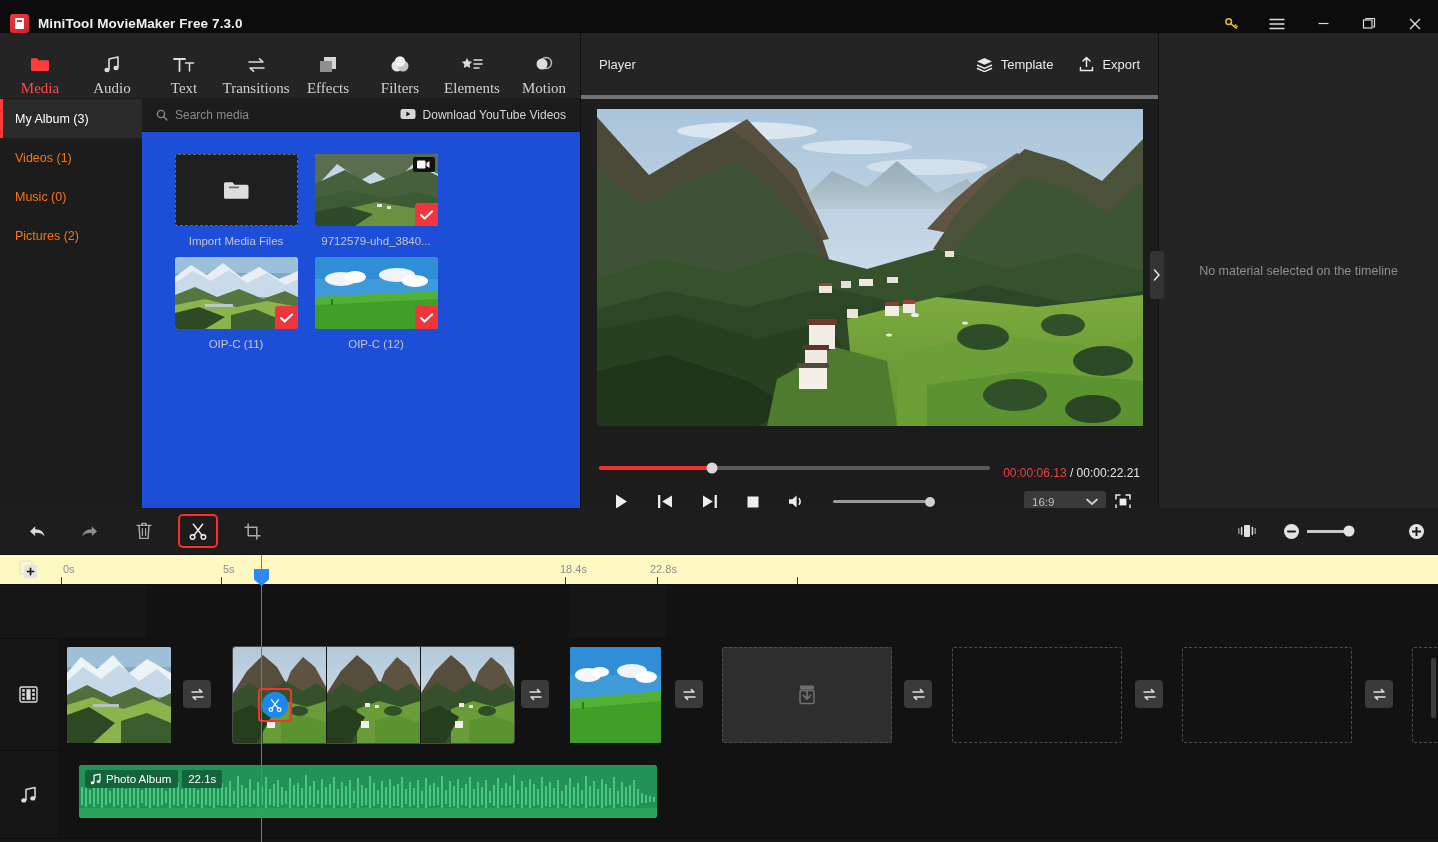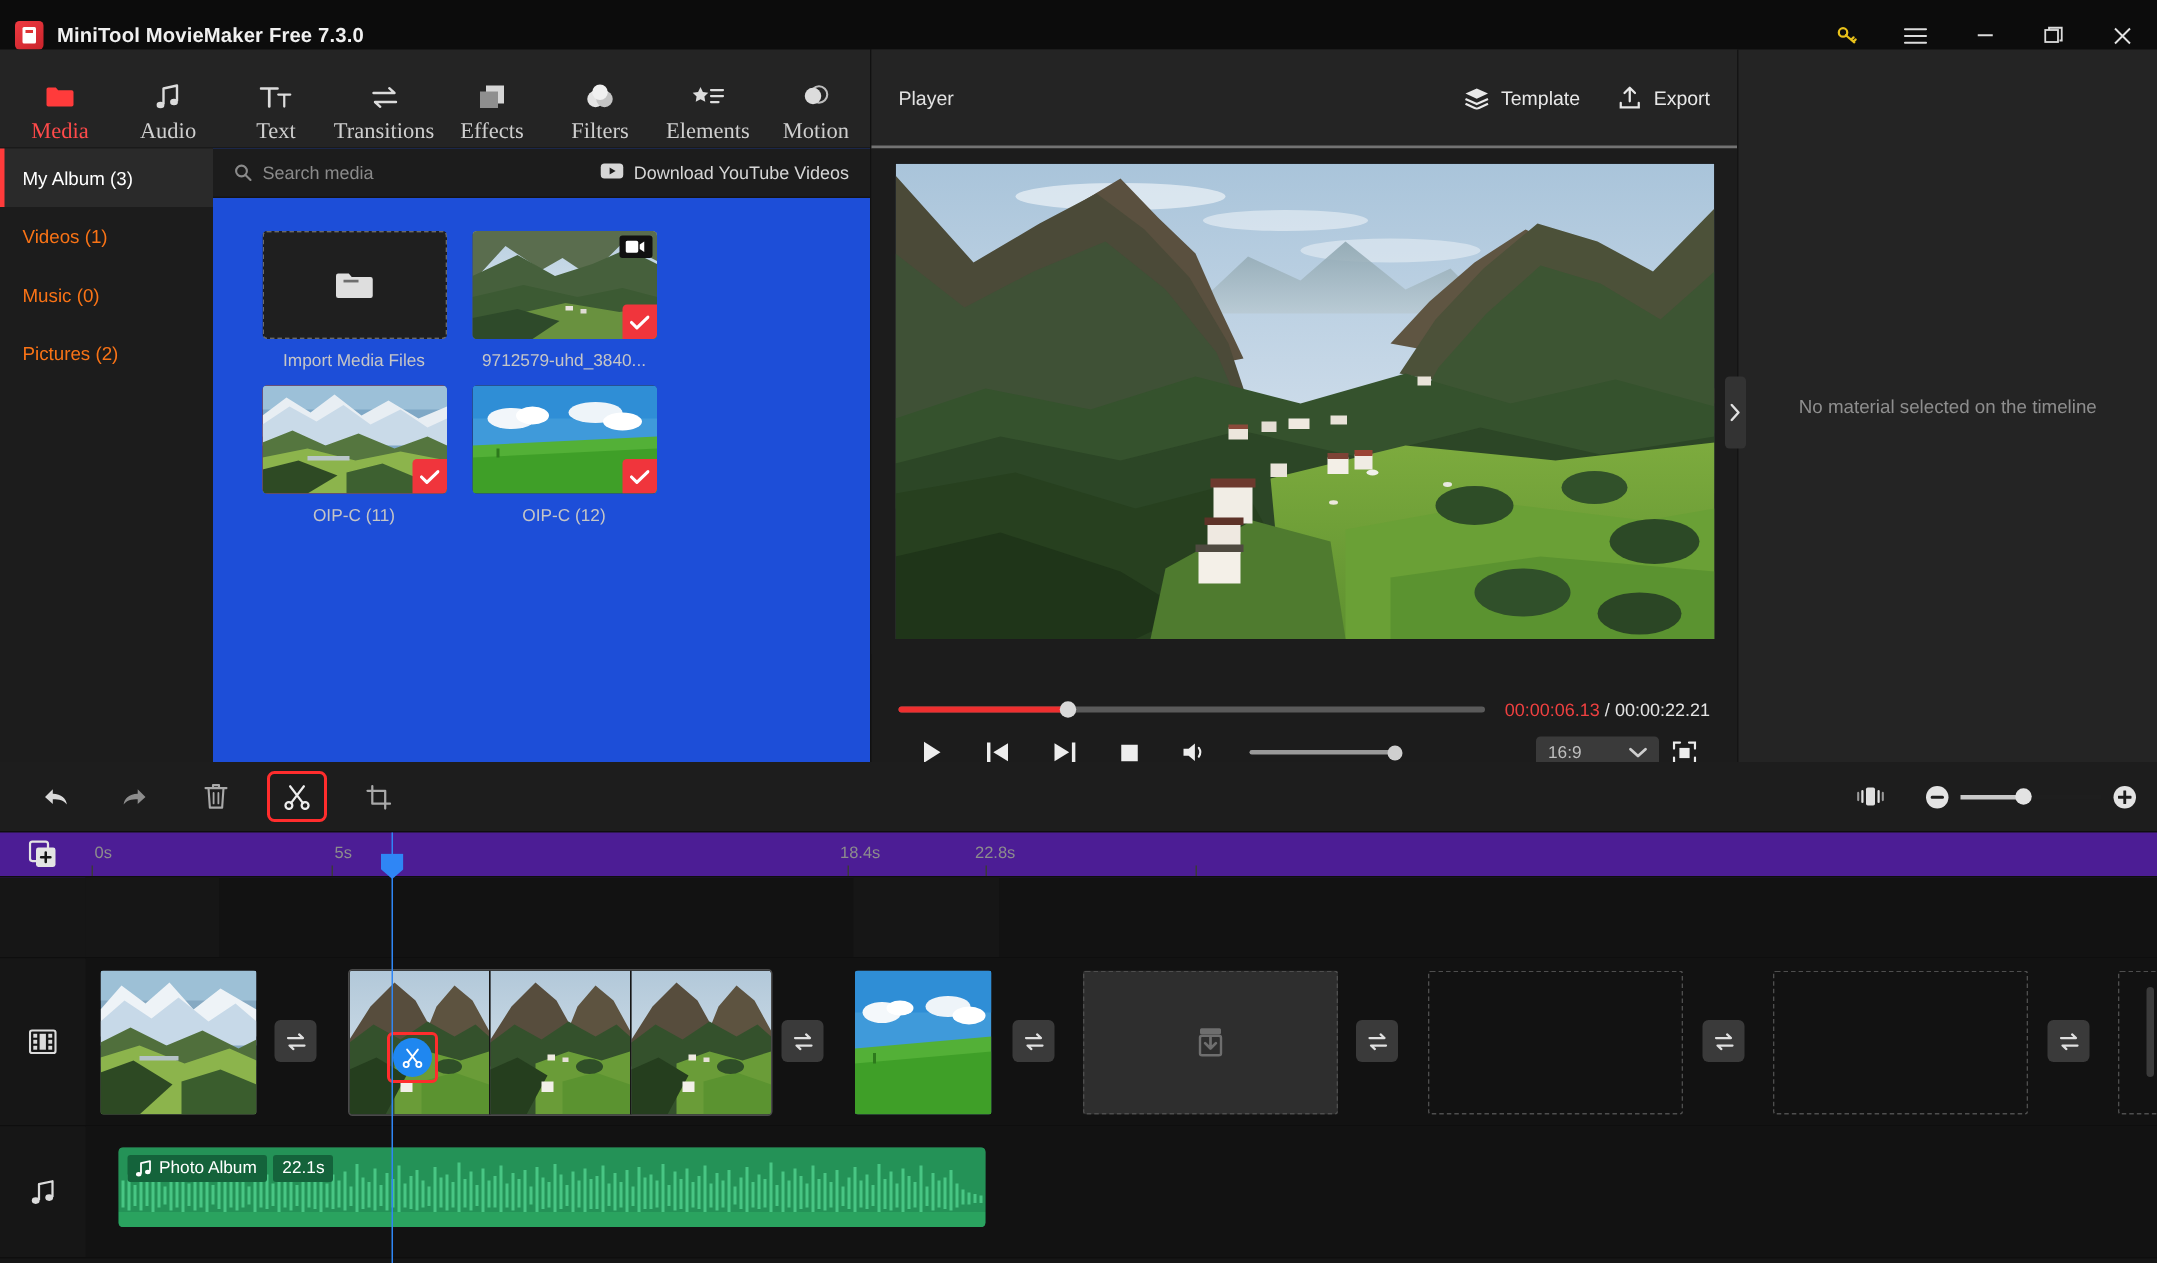--- a/index.html
+++ b/index.html
@@ -93,28 +93,28 @@
   .vid-badge {
     position: absolute; right: 3px; top: 3px; width: 22px; height: 15px; background: #111;
     border-radius: 2px; display: flex; align-items: center; justify-content: center;
   }
   .sel-frame { position:absolute; inset:-1px; border:1px solid #e23b3b; border-radius:3px; pointer-events:none; }
 
   
   .playerpane { width: 578px; background: #1c1c1c; display: flex; flex-direction: column; border-left:1px solid #111; }
   .player-head {
     height: 66px; background: #242424; display: flex; align-items: center; padding: 0 18px;
-    border-bottom: 2px solid #737373;
+    border-bottom: 4px solid #737373;
   }
   .player-label { font-size: 13px; color: #e2e2e2; }
   .ph-btn { display: flex; align-items: flex-end; gap: 8px; font-size: 13px; color: #e8e8e8; cursor: pointer; margin-left: 26px; }
   .player-stage { flex: 1; display: flex; align-items: center; justify-content: center; background: #1c1c1c; }
   .video-frame { width: 546px; height: 317px; background: #000; position: relative; overflow: hidden; }
   .player-ctrls { height: 72px; padding: 0 18px; display: flex; flex-direction: column; justify-content: center; gap: 9px; }
-  .seek-row { display: flex; align-items: center; gap: 13px; margin-top: 36px; }
+  .seek-row { display: flex; gap: 13px; margin-top: 36px; }
   .seek {
     flex: 1; height: 4px; background: #5a5a5a; border-radius: 2px; position: relative; cursor: pointer;
   }
   .seek-fill { position: absolute; left: 0; top: 0; bottom: 0; width: 29%; background: #ee2f2f; border-radius: 2px; }
   .seek-knob {
     position: absolute; left: 29%; top: 50%; transform: translate(-50%,-50%);
     width: 11px; height: 11px; border-radius: 50%; background: #d9d9d9;
   }
   .time { font-size: 12px; color: #e4e4e4; white-space: nowrap; }
   .time .cur { color: #ee4040; }
@@ -148,21 +148,21 @@
     cursor: pointer; border-radius: 3px; margin-right: 18px; position: relative;
   }
   .tbtn.highlight { outline: 2px solid #ff2d2d; outline-offset: 0px; }
   .tl-zoom { margin-left: auto; display: flex; align-items: center; gap: 0; padding-right: 14px; }
   .zoom-icon { width: 34px; height: 30px; display: flex; align-items: center; justify-content: center; cursor: pointer; margin-right: 20px; }
   .circ-btn { width: 15px; height: 15px; border-radius: 50%; background: #e3e3e3; display: flex; align-items: center; justify-content: center; cursor: pointer; font-size: 13px; color: #1c1c1c; line-height: 1; }
   .zoom-track { width: 94px; height: 3px; background: #1e1e1e; position: relative; margin: 0 8px; cursor:pointer; }
   .zoom-fill { position: absolute; left: 0; top: 0; bottom: 0; width: 45%; background: #c9c9c9; }
   .zoom-knob { position: absolute; left: 45%; top: 50%; transform: translate(-50%,-50%); width: 11px; height: 11px; border-radius: 50%; background: #e3e3e3; }
 
-  .ruler-row { height: 30px; display: flex; border-bottom: 1px solid #0e0e0e; background: #4c1d95; position: relative; }
+  .ruler-row { height: 30px; display: flex; border-bottom: 1px solid #0e0e0e; background: #fef9c3; position: relative; }
   .ruler-head { width: 57px; display: flex; align-items: center; justify-content: center; cursor: pointer; }
   .ruler { flex: 1; position: relative; }
   .rlabel { position: absolute; top: 8px; font-size: 11px; color: #8d8d8d; }
   .rtick { position: absolute; bottom: 0; width: 1px; height: 7px; background: #3a3a3a; }
 
   .track-row { display: flex; border-bottom: 1px solid #0e0e0e; }
   .track-head { width: 57px; display: flex; align-items: center; justify-content: center; background: #161616; flex:0 0 57px;}
   .track-body { flex: 1; position: relative; background: #121212; }
   .row-empty { height: 54px; }
   .row-video { height: 112px; }

